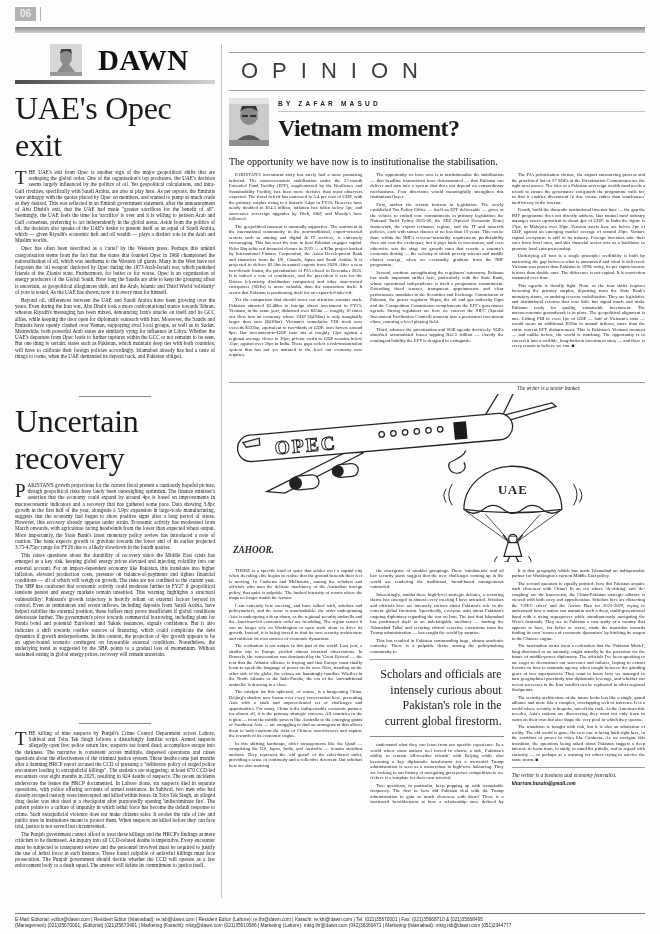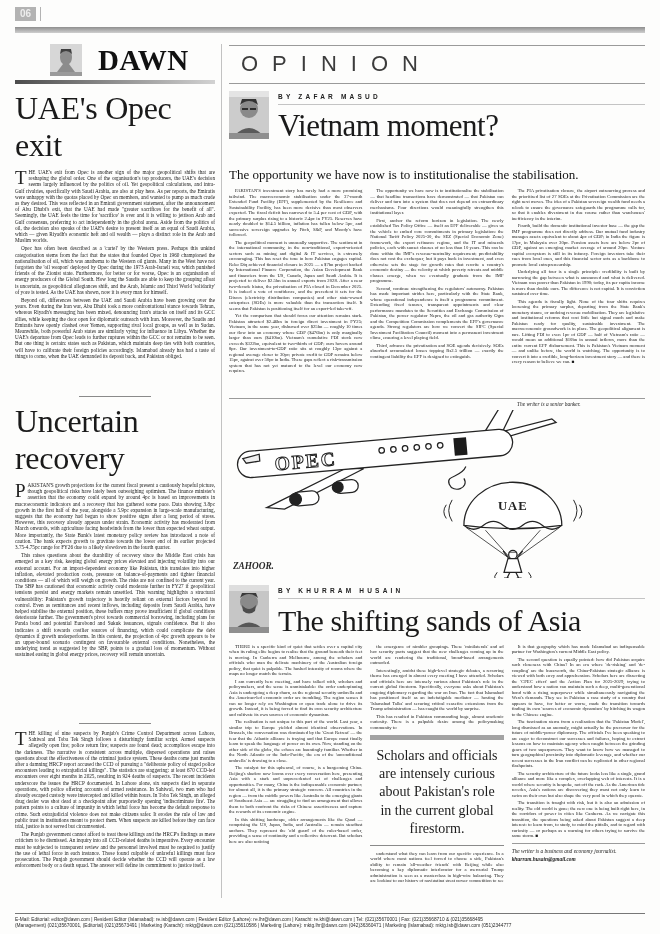--- a/index.html
+++ b/index.html
@@ -24,39 +24,39 @@
   .dawnword{font-size:29px;font-weight:bold;letter-spacing:.5px;color:#111;}
   .mastrule{height:4px;background:linear-gradient(90deg,#4c4c4c,#d2d2d2);margin:2px 0 4px;}
   
   .edtitle{font-size:32px;font-weight:normal;margin:6px 0 5px;letter-spacing:-.3px;}
   .edbody{font-size:5.2px;line-height:6.2px;text-align:justify;overflow:hidden;}
   .edbody .lead{margin:0 0 2px;}
   .dropcap{float:left;font-size:19px;line-height:15px;padding:1px 2px 0 0;color:#222;}
   .para{margin:0 0 2px;text-indent:6px;}
   .edsep{width:72px;border-top:1px solid #8a8a8a;margin:8px auto 6px;}
   
-  .opinion-bar{border-top:1px solid #9a9a9a;border-bottom:1px solid #9a9a9a;padding:5px 0 6px 12px;margin-top:3px;}
+  .opinion-bar{border-top:1px solid #9a9a9a;border-bottom:1px solid #9a9a9a;padding:5px 0 6px 12px;margin-top:10px;}
   .opinion-bar span{font-family:"Liberation Sans",sans-serif;font-size:22px;letter-spacing:14px;color:#3c3c3c;}
   .byline-block{display:flex;gap:9px;margin-top:7px;}
   .avatar{width:40px;height:48px;flex:none;}
   .brt{flex:1;min-width:0;}
   .kicker{font-family:"Liberation Sans",sans-serif;font-size:6.5px;font-weight:bold;letter-spacing:3.2px;
           color:#222;padding:2px 0 4px;border-bottom:1px solid #c4c4c4;}
-  .t1{font-size:31px;font-weight:400;margin:3px 0 16px;letter-spacing:-.5px;}
+  .t1{font-size:24px;font-weight:700;margin:3px 0 7px;letter-spacing:-.5px;}
   .t2{font-size:30px;font-weight:500;margin:5px 0 0;letter-spacing:-.4px;}
-  .standfirst{font-size:13px;margin:7px 0 5px;color:#111;}
+  .standfirst{font-size:10px;margin:7px 0 5px;color:#111;}
   .cols{display:flex;gap:8px;text-align:justify;font-size:4.7px;line-height:5.5px;overflow:hidden;}
   .cols .col{flex:1;min-width:0;}
   .vm-end{border-top:1px solid #9a9a9a;margin-top:5px;}
   .credit{font-style:italic;font-size:5.4px;line-height:6.5px;margin:2px 0 0;}
   .vm-credit{margin-left:288px;}
   .email{font-weight:bold;font-style:italic;}
   .k-credit{border-top:1px solid #9a9a9a;margin-top:4px;padding-top:2px;}
-  .pullquote{border-top:5px solid #a3a3a3;border-bottom:1px solid #8a8a8a;
-             font-size:14px;line-height:1.3;padding:7px 2px;margin:5px 0;text-align:center;color:#1c1c1c;}
+  .pullquote{border-top:1px solid #a3a3a3;border-bottom:1px solid #8a8a8a;
+             font-size:12px;line-height:1.3;padding:7px 2px;margin:5px 0;text-align:right;color:#1c1c1c;}
   .cartoon{height:168px;margin-top:2px;position:relative;}
   .cartoon svg{width:100%;height:100%;}
   
   .footer{position:absolute;left:15px;right:15px;bottom:5px;}
   .footrule{border-top:1px solid #777;margin-bottom:3px;}
   .footline{font-family:"Liberation Sans",sans-serif;font-size:4.8px;line-height:6.2px;color:#2a2a2a;
             text-align:justify;margin:0;}
 </style>
 </head>
 <body>
@@ -195,35 +195,20 @@
             <path d="M286 150 L280 142 M294 150 L300 142" fill="none"></path>
             <path d="M285 150 L281 164 L299 164 L295 150 Z"></path>
             <path d="M287 164 L284 170 M293 164 L296 170 M281 170 h5 M294 170 h5" fill="none"></path>
             <path d="M274 164 q-4 4 -2 8 M306 164 q4 4 2 8" fill="none" stroke-width="1"></path>
             <text x="290" y="100" text-anchor="middle" font-family="Liberation Serif, serif" font-size="13" font-weight="bold" letter-spacing="1" fill="#242424" stroke="none">UAE</text>
           </g>
           <text x="4" y="161" font-family="Liberation Serif, serif" font-style="italic" font-weight="bold" font-size="9.5" fill="#2a2a2a">ZAHOOR.</text>
         </svg>
       </div>
 
-      <div class="byline-block">
-        <svg class="avatar" viewBox="0 0 40 48">
-          <rect width="40" height="48" fill="#c6c6c6"></rect>
-          <rect width="40" height="6" fill="#dedede"></rect>
-          <circle cx="20" cy="17" r="9" fill="#8a8a8a"></circle>
-          <path d="M11 13 q9 -8 18 0 l-2 -5 h-14 Z" fill="#3a3a3a"></path>
-          <path d="M13 20 q7 8 14 0 l-1 6 q-6 5 -12 0 Z" fill="#4c4c4c"></path>
-          <path d="M6 44 q14 -13 28 0 Z" fill="#575757"></path>
-          <rect y="42" width="40" height="6" fill="#8f8f8f"></rect>
-        </svg>
-        <div class="brt">
-          <div class="kicker">BY KHURRAM HUSAIN</div>
-          <h1 class="t2">The shifting sands of Asia</h1>
-        </div>
-      </div>
 
       <div class="cols" style="height:238px;margin-top:6px;">
         <div class="col">
             <p class="para">THERE is a specific kind of quiet that settles over a capital city when its ruling elite begins to realise that the ground beneath their feet is moving. In Canberra and Melbourne, among the scholars and officials who man the delicate machinery of the Australian foreign policy, that quiet is palpable. The hushed intensity of rooms where the maps no longer match the terrain.</p>
             <p class="para">I am currently here meeting, and have talked with, scholars and policymakers, and the sense is unmistakable: the order underpinning Asia is undergoing a deep churn, as the regional security umbrella and the American-led economic order are trembling. The region senses it can no longer rely on Washington or open trade alone to drive its growth. Instead, it is being forced to find its own security architecture and cultivate its own sources of economic dynamism.</p>
             <p class="para">The realisation is not unique to this part of the world. Last year, a similar trip to Europe yielded almost identical observations. In Brussels, the conversation was dominated by the 'Great Retreat' — the fear that the Atlantic alliance is fraying and that Europe must finally learn to speak the language of power on its own. Now, standing on the other side of the globe, the echoes are hauntingly familiar. Whether in the North Atlantic or the Indo-Pacific, the era of the 'unconditional umbrella' is drawing to a close.</p>
             <p class="para">The catalyst for this upheaval, of course, is a burgeoning China. Beijing's shadow now looms over every conversation here, presenting Asia with a stark and unprecedented set of challenges and opportunities. For many, China is the indispensable economic partner; for almost all, it is the primary strategic concern. All countries in the region — from the middle powers like Australia to the emerging giants of Southeast Asia — are struggling to find an arrangement that allows them to both confront the risks of Chinese assertiveness and capture the rewards of its economic engine.</p>
             <p class="para">In this shifting landscape, older arrangements like the Quad — comprising the US, Japan, India, and Australia — remain steadfast anchors. They represent the 'old guard' of the rules-based order, providing a sense of continuity and a collective deterrent. But scholars here are also noticing</p>
           </div>
         <div class="col">

